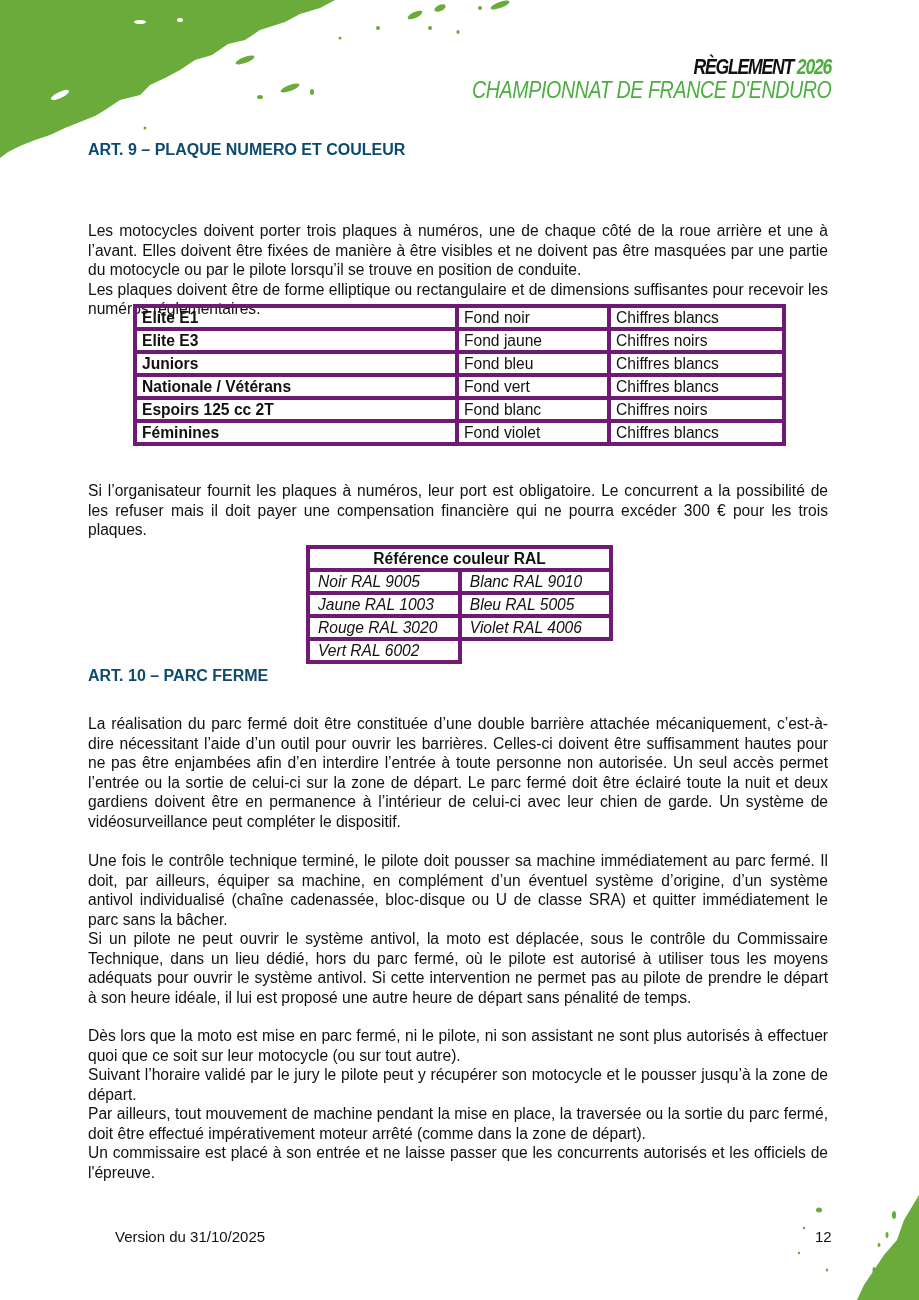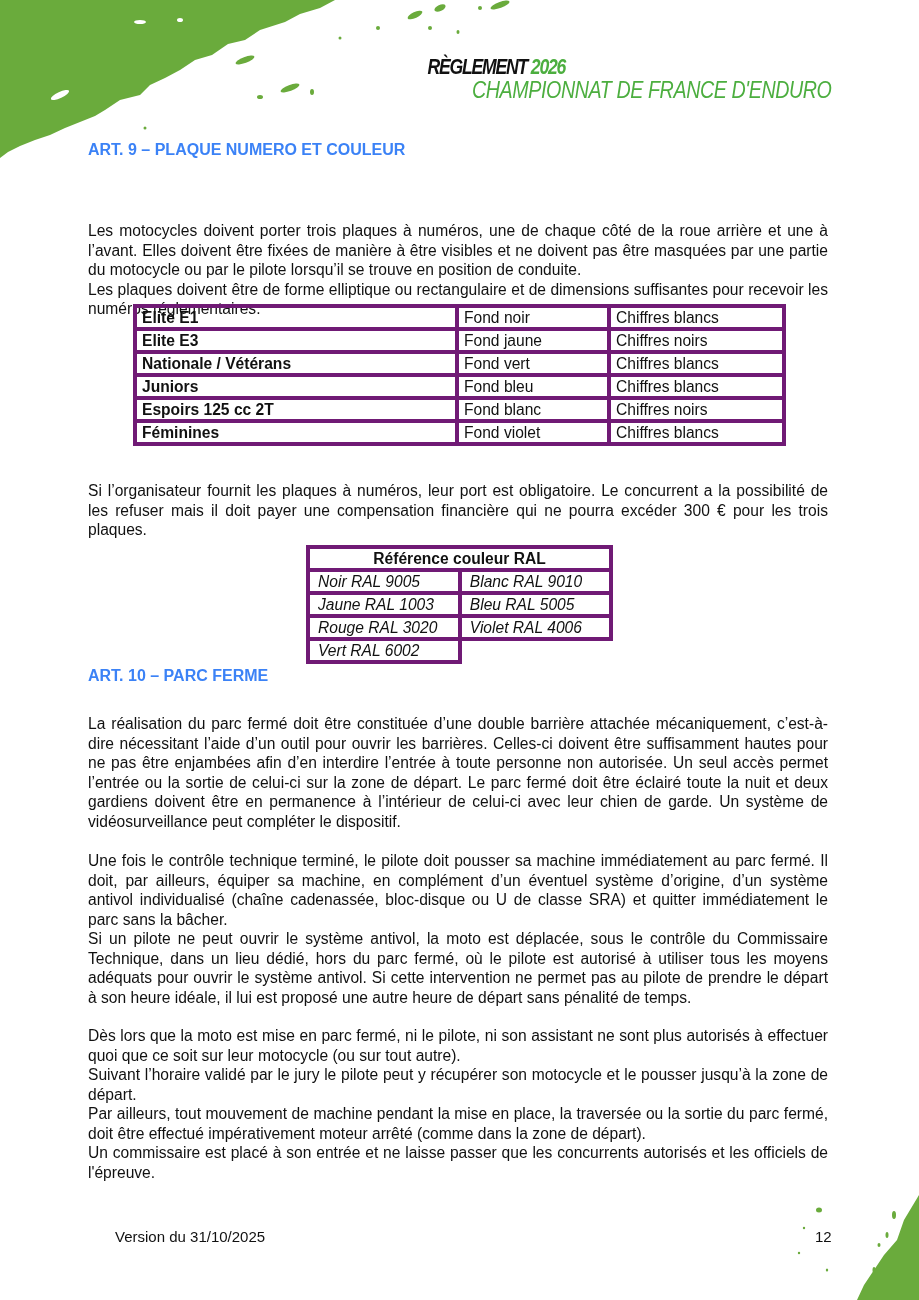--- a/index.html
+++ b/index.html
@@ -1,29 +1,29 @@
 <!DOCTYPE html>
 <html><head>
 <meta charset="utf-8">
 <style>
   html, body { margin: 0; padding: 0; background: #ffffff; }
   body { width: 919px; height: 1300px; position: relative; overflow: hidden;
          font-family: "Liberation Sans", sans-serif; color: #111; }
   .splash-tl { position: absolute; left: 0; top: 0; width: 520px; height: 170px; }
   .splash-br { position: absolute; right: 0; bottom: 0; width: 140px; height: 110px; }
-  .header-title { position: absolute; right: 88px; top: 56px; line-height: 1; }
+  .header-title { position: absolute; right: 88px; top: 56px; text-align: right; line-height: 1; }
   .header-reg { font-family: "Liberation Sans", sans-serif; font-weight: bold; font-style: italic;
                 font-size: 22px; letter-spacing: -1.5px; transform: scaleX(0.8); transform-origin: right;
                 display: inline-block; }
   .header-reg .black { color: #111; }
   .header-reg .green { color: #4cae3f; }
   .header-champ { font-family: "Liberation Sans", sans-serif; font-style: italic; font-size: 24px;
                   color: #4cae3f; letter-spacing: -0.5px; transform: scaleX(0.82); transform-origin: right;
                   display: block; margin-top: 0px; white-space: nowrap; }
-  .art-title { position: absolute; left: 88px; color: #3b82f6; font-weight: bold; font-size: 16px; margin: 0; }
+  .art-title { position: absolute; left: 88px; color: #0c4a6e; font-weight: bold; font-size: 16px; margin: 0; }
   .para { position: absolute; left: 88px; width: 740px; font-size: 15.6px; line-height: 19.5px;
           text-align: justify; margin: 0; }
   .para p { margin: 0; }
   table { border-collapse: collapse; position: absolute; font-size: 15.6px; }
   td, th { border: 4px solid #701a75; padding: 0 5px; height: 19px; line-height: 19px; text-align: left; }
   .plates { left: 133px; top: 304px; width: 653px; }
   .plates td.cat { font-weight: bold; width: 308px; }
   .plates td.bg { width: 138px; }
   .ral { left: 306px; top: 545px; width: 307px; }
   .ral th { text-align: center; font-weight: bold; margin-left: 32px; }
@@ -73,27 +73,27 @@
         <td class="cat">Elite E1</td>
         <td class="bg">Fond noir</td>
         <td>Chiffres blancs</td>
       </tr>
     <tr>
         <td class="cat">Elite E3</td>
         <td class="bg">Fond jaune</td>
         <td>Chiffres noirs</td>
       </tr>
     <tr>
-        <td class="cat">Nationale / Vétérans</td>
-        <td class="bg">Fond vert</td>
+        <td class="cat">Juniors</td>
+        <td class="bg">Fond bleu</td>
         <td>Chiffres blancs</td>
       </tr>
     <tr>
-        <td class="cat">Juniors</td>
-        <td class="bg">Fond bleu</td>
+        <td class="cat">Nationale / Vétérans</td>
+        <td class="bg">Fond vert</td>
         <td>Chiffres blancs</td>
       </tr>
     <tr>
         <td class="cat">Espoirs 125 cc 2T</td>
         <td class="bg">Fond blanc</td>
         <td>Chiffres noirs</td>
       </tr>
     <tr>
         <td class="cat">Féminines</td>
         <td class="bg">Fond violet</td>

